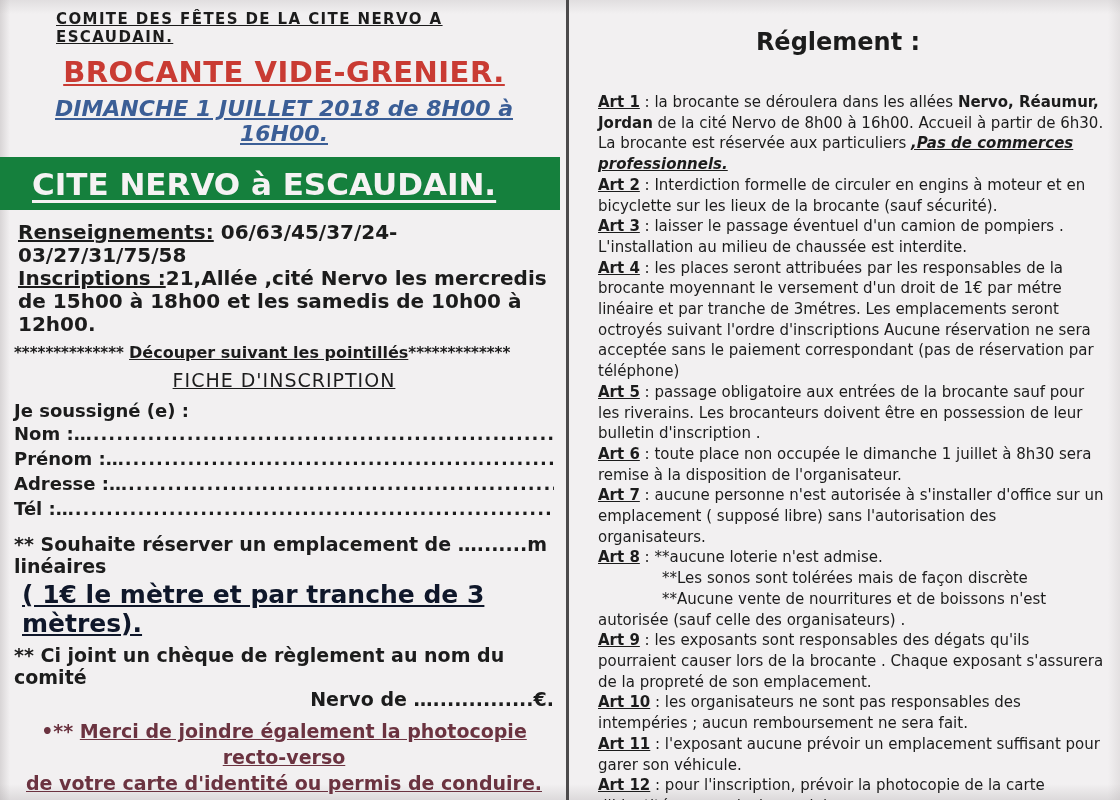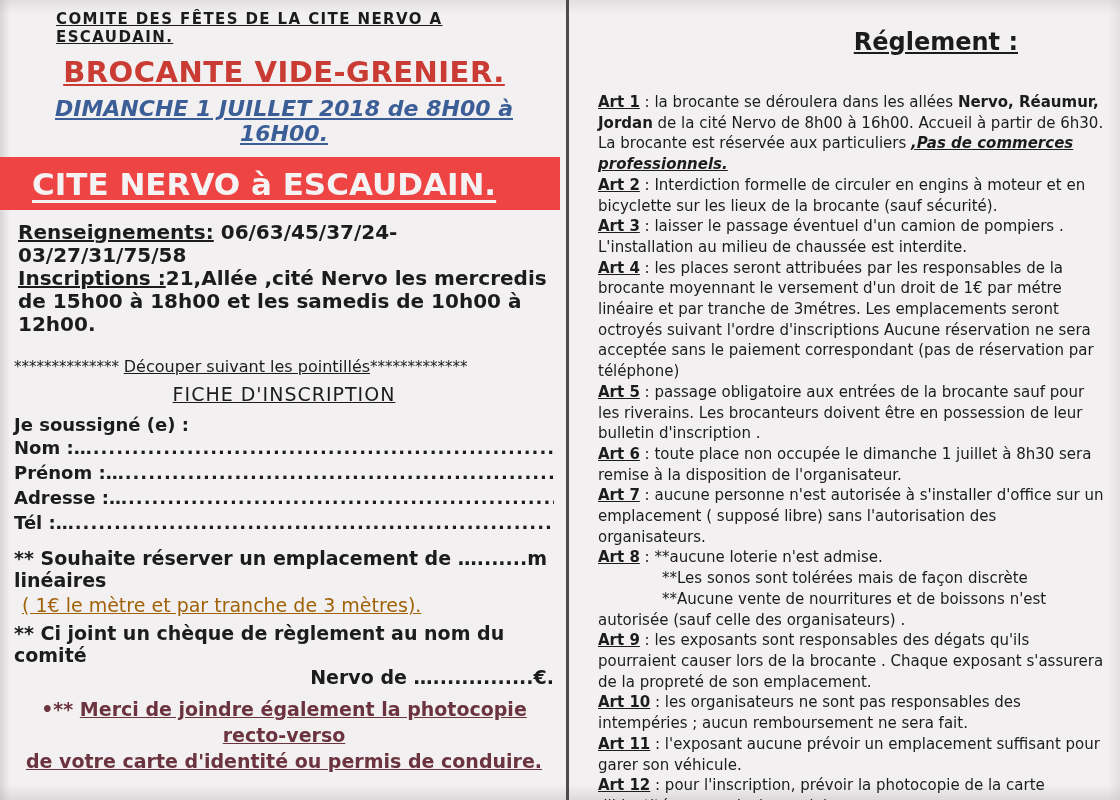--- a/index.html
+++ b/index.html
@@ -27,46 +27,46 @@
   .page-left  { left:0;  width:560px; padding:6px 6px 0 14px; }
   .page-right { left:585px; width:530px; padding:0 8px 0 13px; }
 
   
   .committee { font-size:15px; font-weight:bold; letter-spacing:1.4px;
                margin:4px 0 0 42px; text-decoration:underline; }
   .title { text-align:center; font-size:29px; font-weight:bold; color:#c93b33;
            text-decoration:underline; margin-top:9px; letter-spacing:.5px; }
   .date-line { text-align:center; font-size:22px; font-weight:bold; font-style:italic;
            color:#3b5e96; text-decoration:underline; margin-top:7px; }
-  .banner { margin:11px 0 0 -14px; width:560px; height:53px; background:#ef4444;
+  .banner { margin:11px 0 0 -14px; width:560px; height:53px; background:#15803d;
            color:#f5f2f3; font-size:31px; font-weight:bold; display:flex;
            align-items:center; padding-left:32px; }
   .banner span { text-decoration:underline; text-underline-offset:5px; }
   .contact { font-size:20px; font-weight:bold; margin:11px 0 2px 4px; line-height:23px; }
   .contact .lbl { text-decoration:underline; }
-  .cut-line { font-size:15px; font-weight:normal; margin-top:21px; white-space:nowrap; }
+  .cut-line { font-size:15px; font-weight:bold; margin-top:7px; white-space:nowrap; }
   .cut-line .mid { font-size:16px; text-decoration:underline; }
   .fiche { text-align:center; font-size:19px; font-weight:normal;
            text-decoration:underline; letter-spacing:1px; margin-top:7px; }
   .soussigne { font-size:18px; font-weight:bold; margin-top:9px; }
   .field-line { display:flex; font-size:18px; font-weight:bold; line-height:25px;
            white-space:nowrap; overflow:hidden; }
   .field-line .dots { flex:1; overflow:hidden; letter-spacing:1px; }
   .resv { font-size:19px; font-weight:bold; margin-top:12px; }
-  .price { font-size:19px; font-weight:normal; color:#a16207; text-decoration:underline;
+  .price { font-size:25px; font-weight:bold; color:#0f172a; text-decoration:underline;
            margin:3px 0 0 8px; }
   .cheque { font-size:19px; font-weight:bold; margin-top:6px; }
   .amount { font-size:19px; font-weight:bold; margin-top:0;text-align:right; }
   .photocopy { font-size:19px; font-weight:bold; color:#6b3340; text-align:center;
            margin-top:8px; line-height:26px; }
   .photocopy .note { text-decoration:underline; }
 
   
-  .rules-title { font-size:24px; font-weight:bold; text-decoration:underline;
-           text-align:right; margin:28px 0 0 60px; width:360px; }
+  .rules-title { font-size:24px; font-weight:bold; 
+           text-align:center; margin:28px 0 0 60px; width:360px; }
   .articles { margin-top:36px; font-size:15px; line-height:20.7px; }
   .article { margin:0; }
   .article.indent { text-indent:64px; }
   .art-label { font-weight:bold; text-decoration:underline; }
   .seg-bold { font-weight:bold; }
   .seg-emp { font-weight:bold; font-style:italic; text-decoration:underline; }
 </style>
 </head>
 <body>
 

